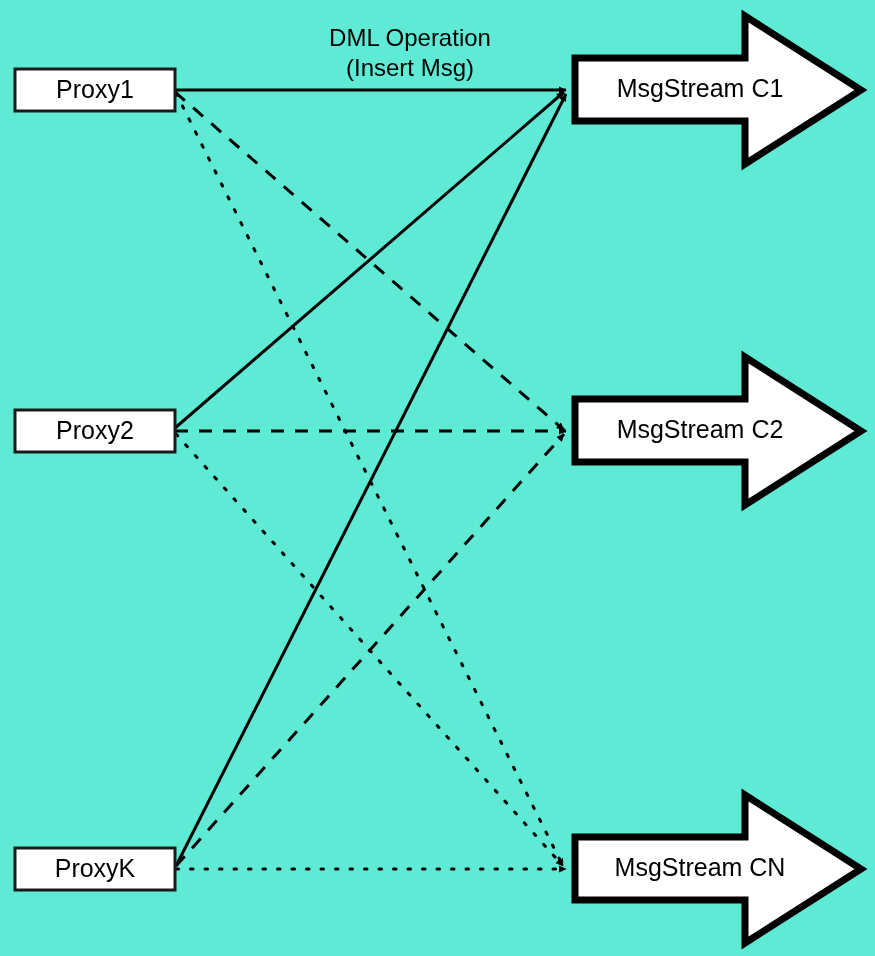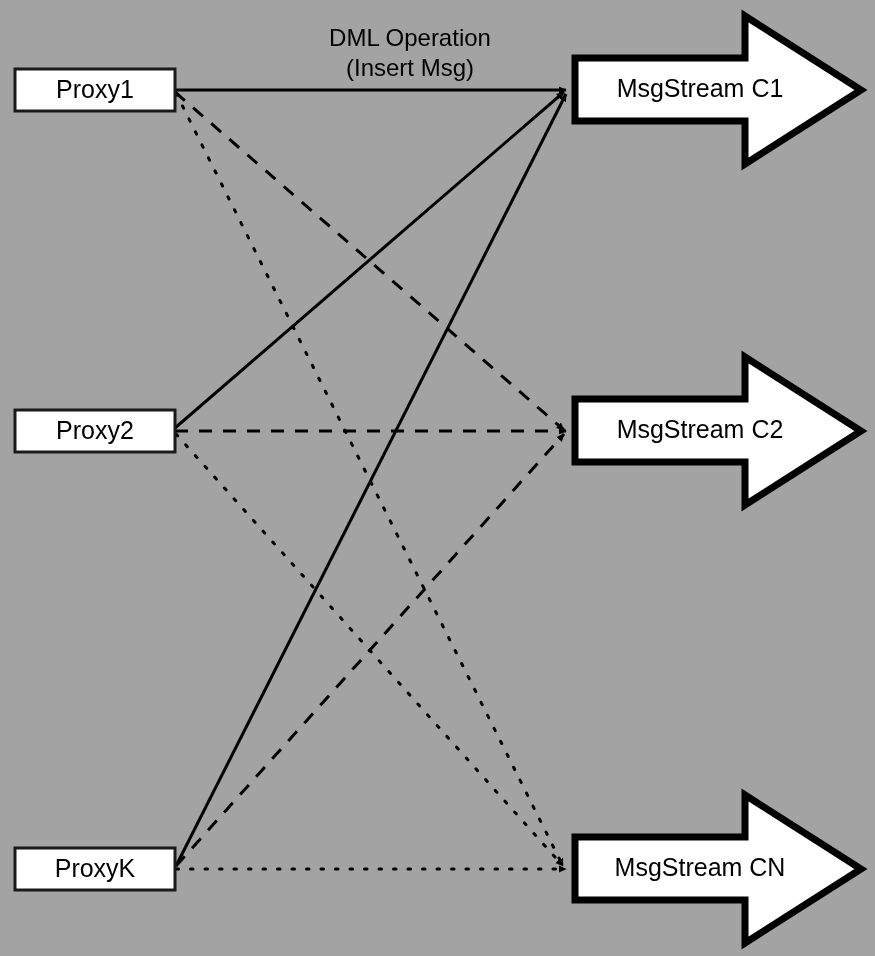--- a/index.html
+++ b/index.html
@@ -8,21 +8,21 @@
     padding: 0;
     background: #ffffff;
   }
   body {
     font-family: "Liberation Sans", sans-serif;
   }
   #diagram-root {
     position: relative;
     width: 875px;
     height: 956px;
-    background: #a3a3a3;
+    background: #5eead4;
     overflow: hidden;
   }
   #diagram-svg {
     display: block;
     width: 875px;
     height: 956px;
   }
   .proxy-box-rect {
     fill: #ffffff;
     stroke: #1a1a1a;

